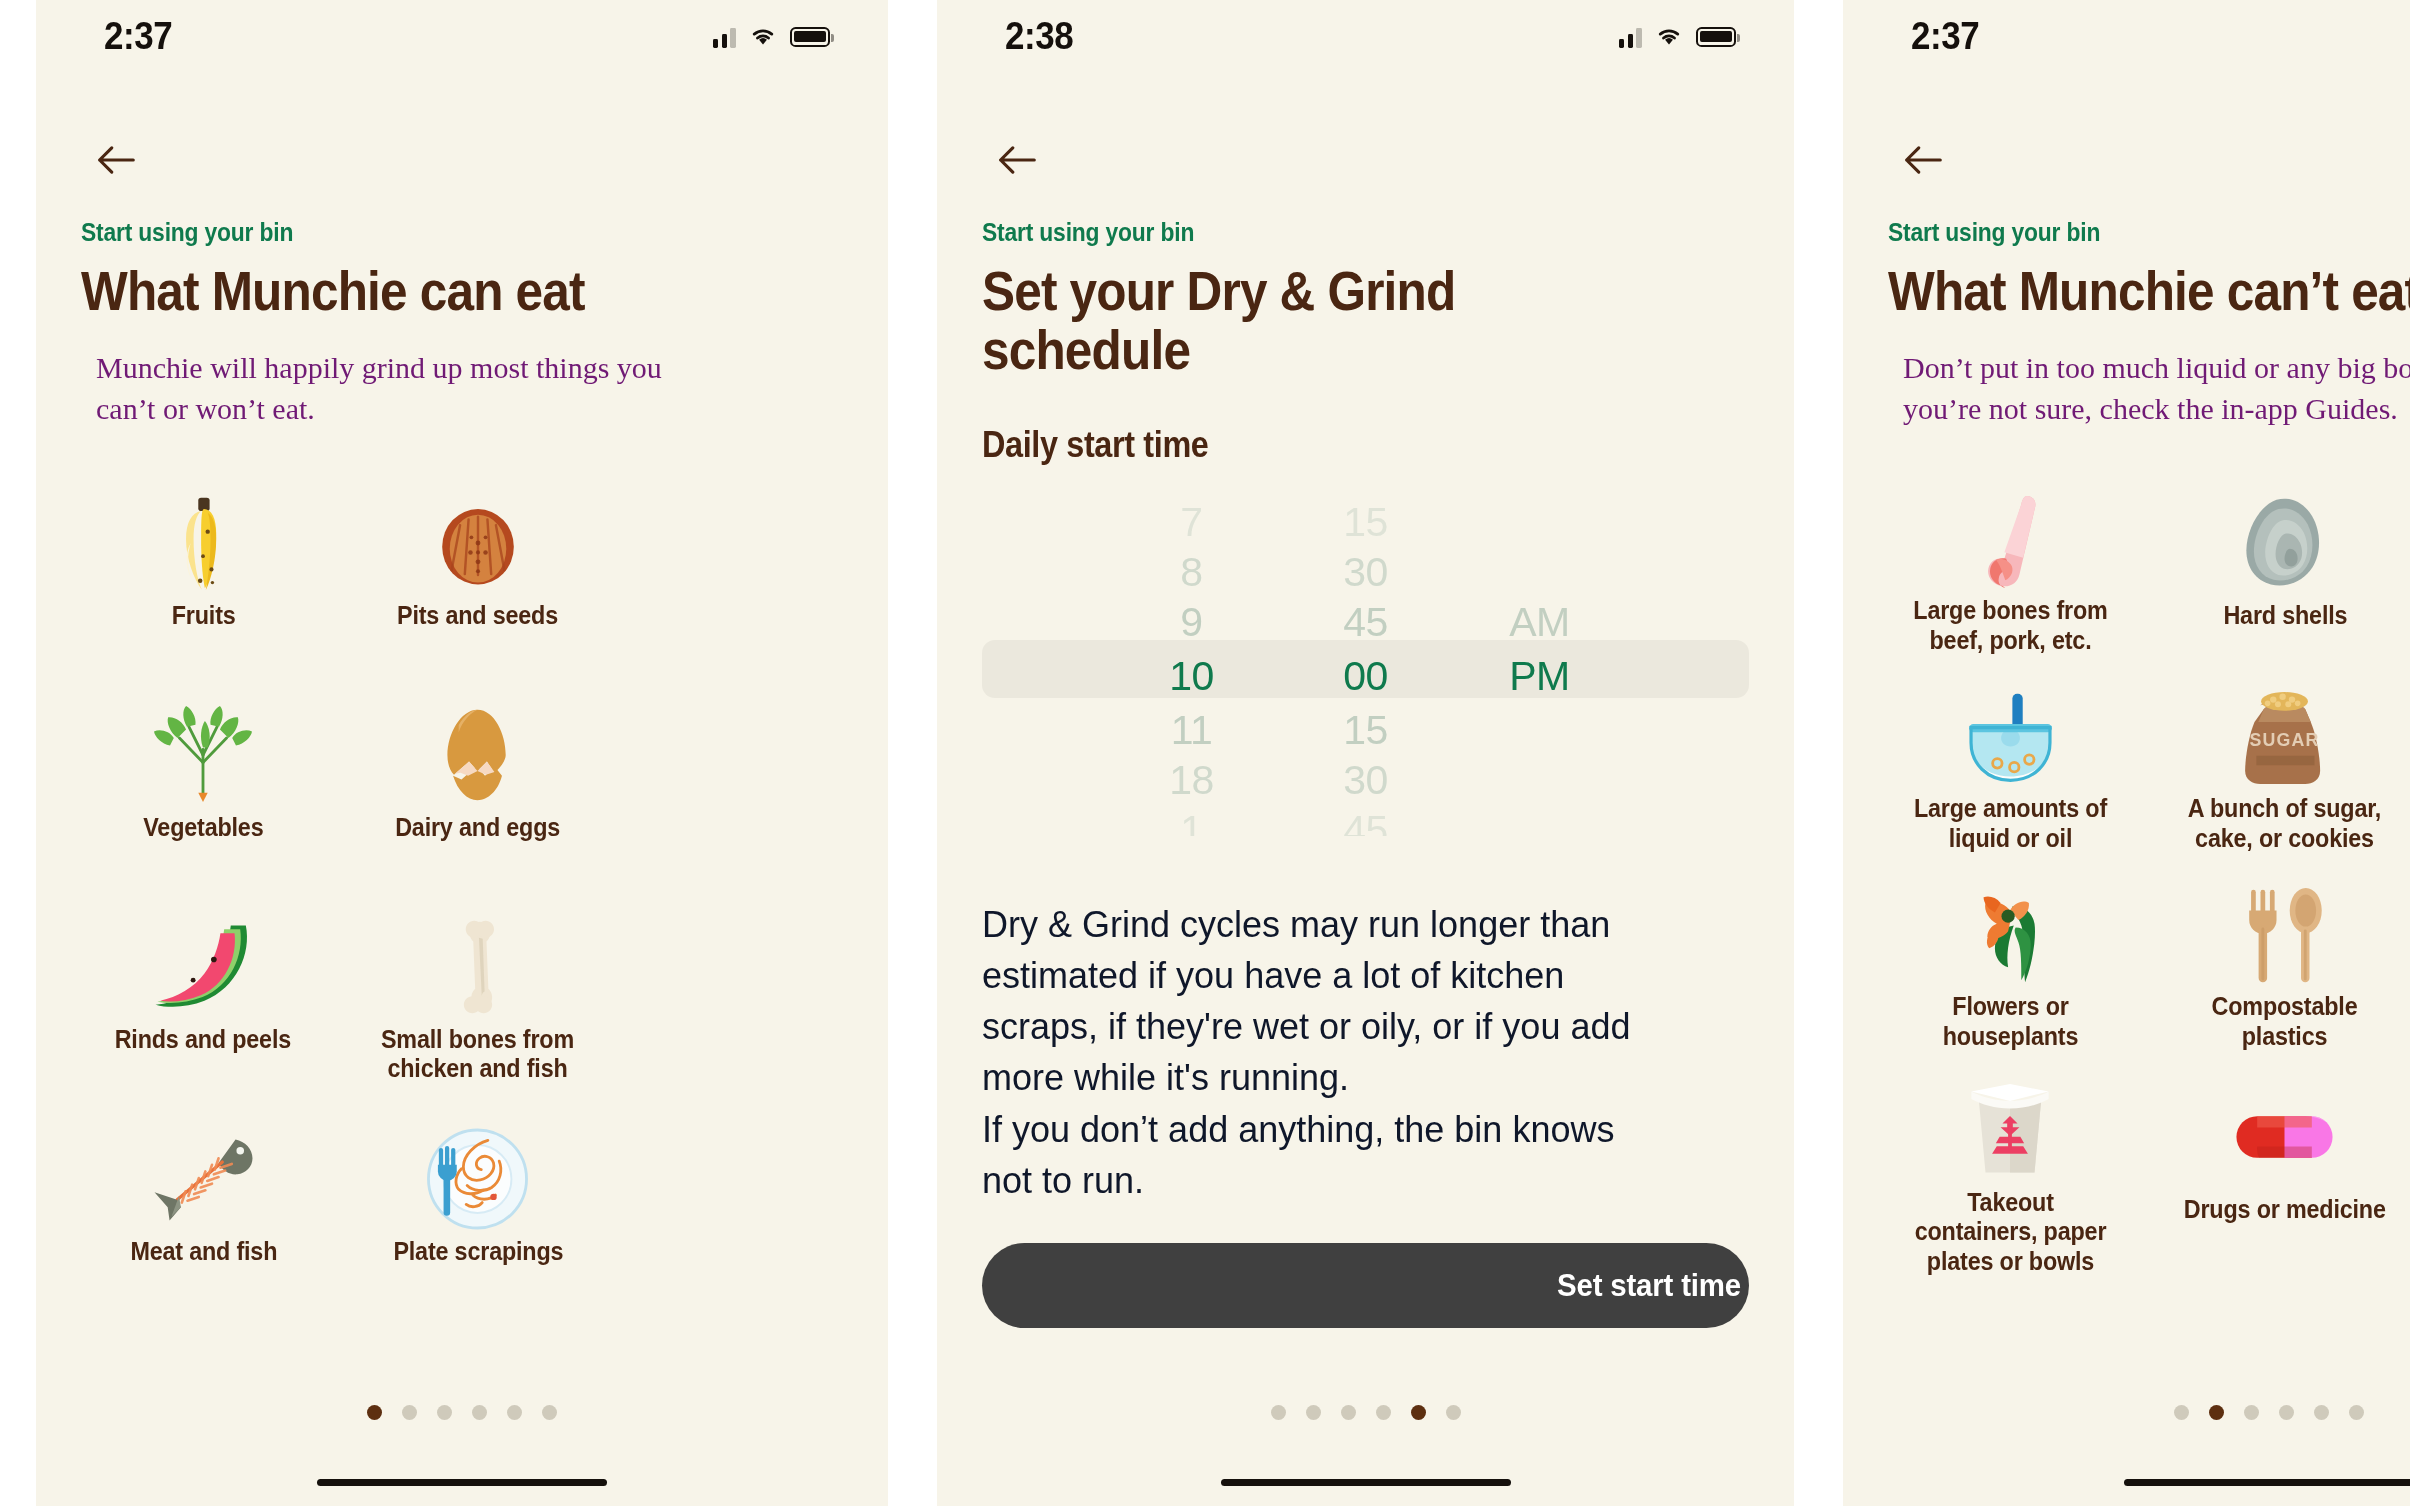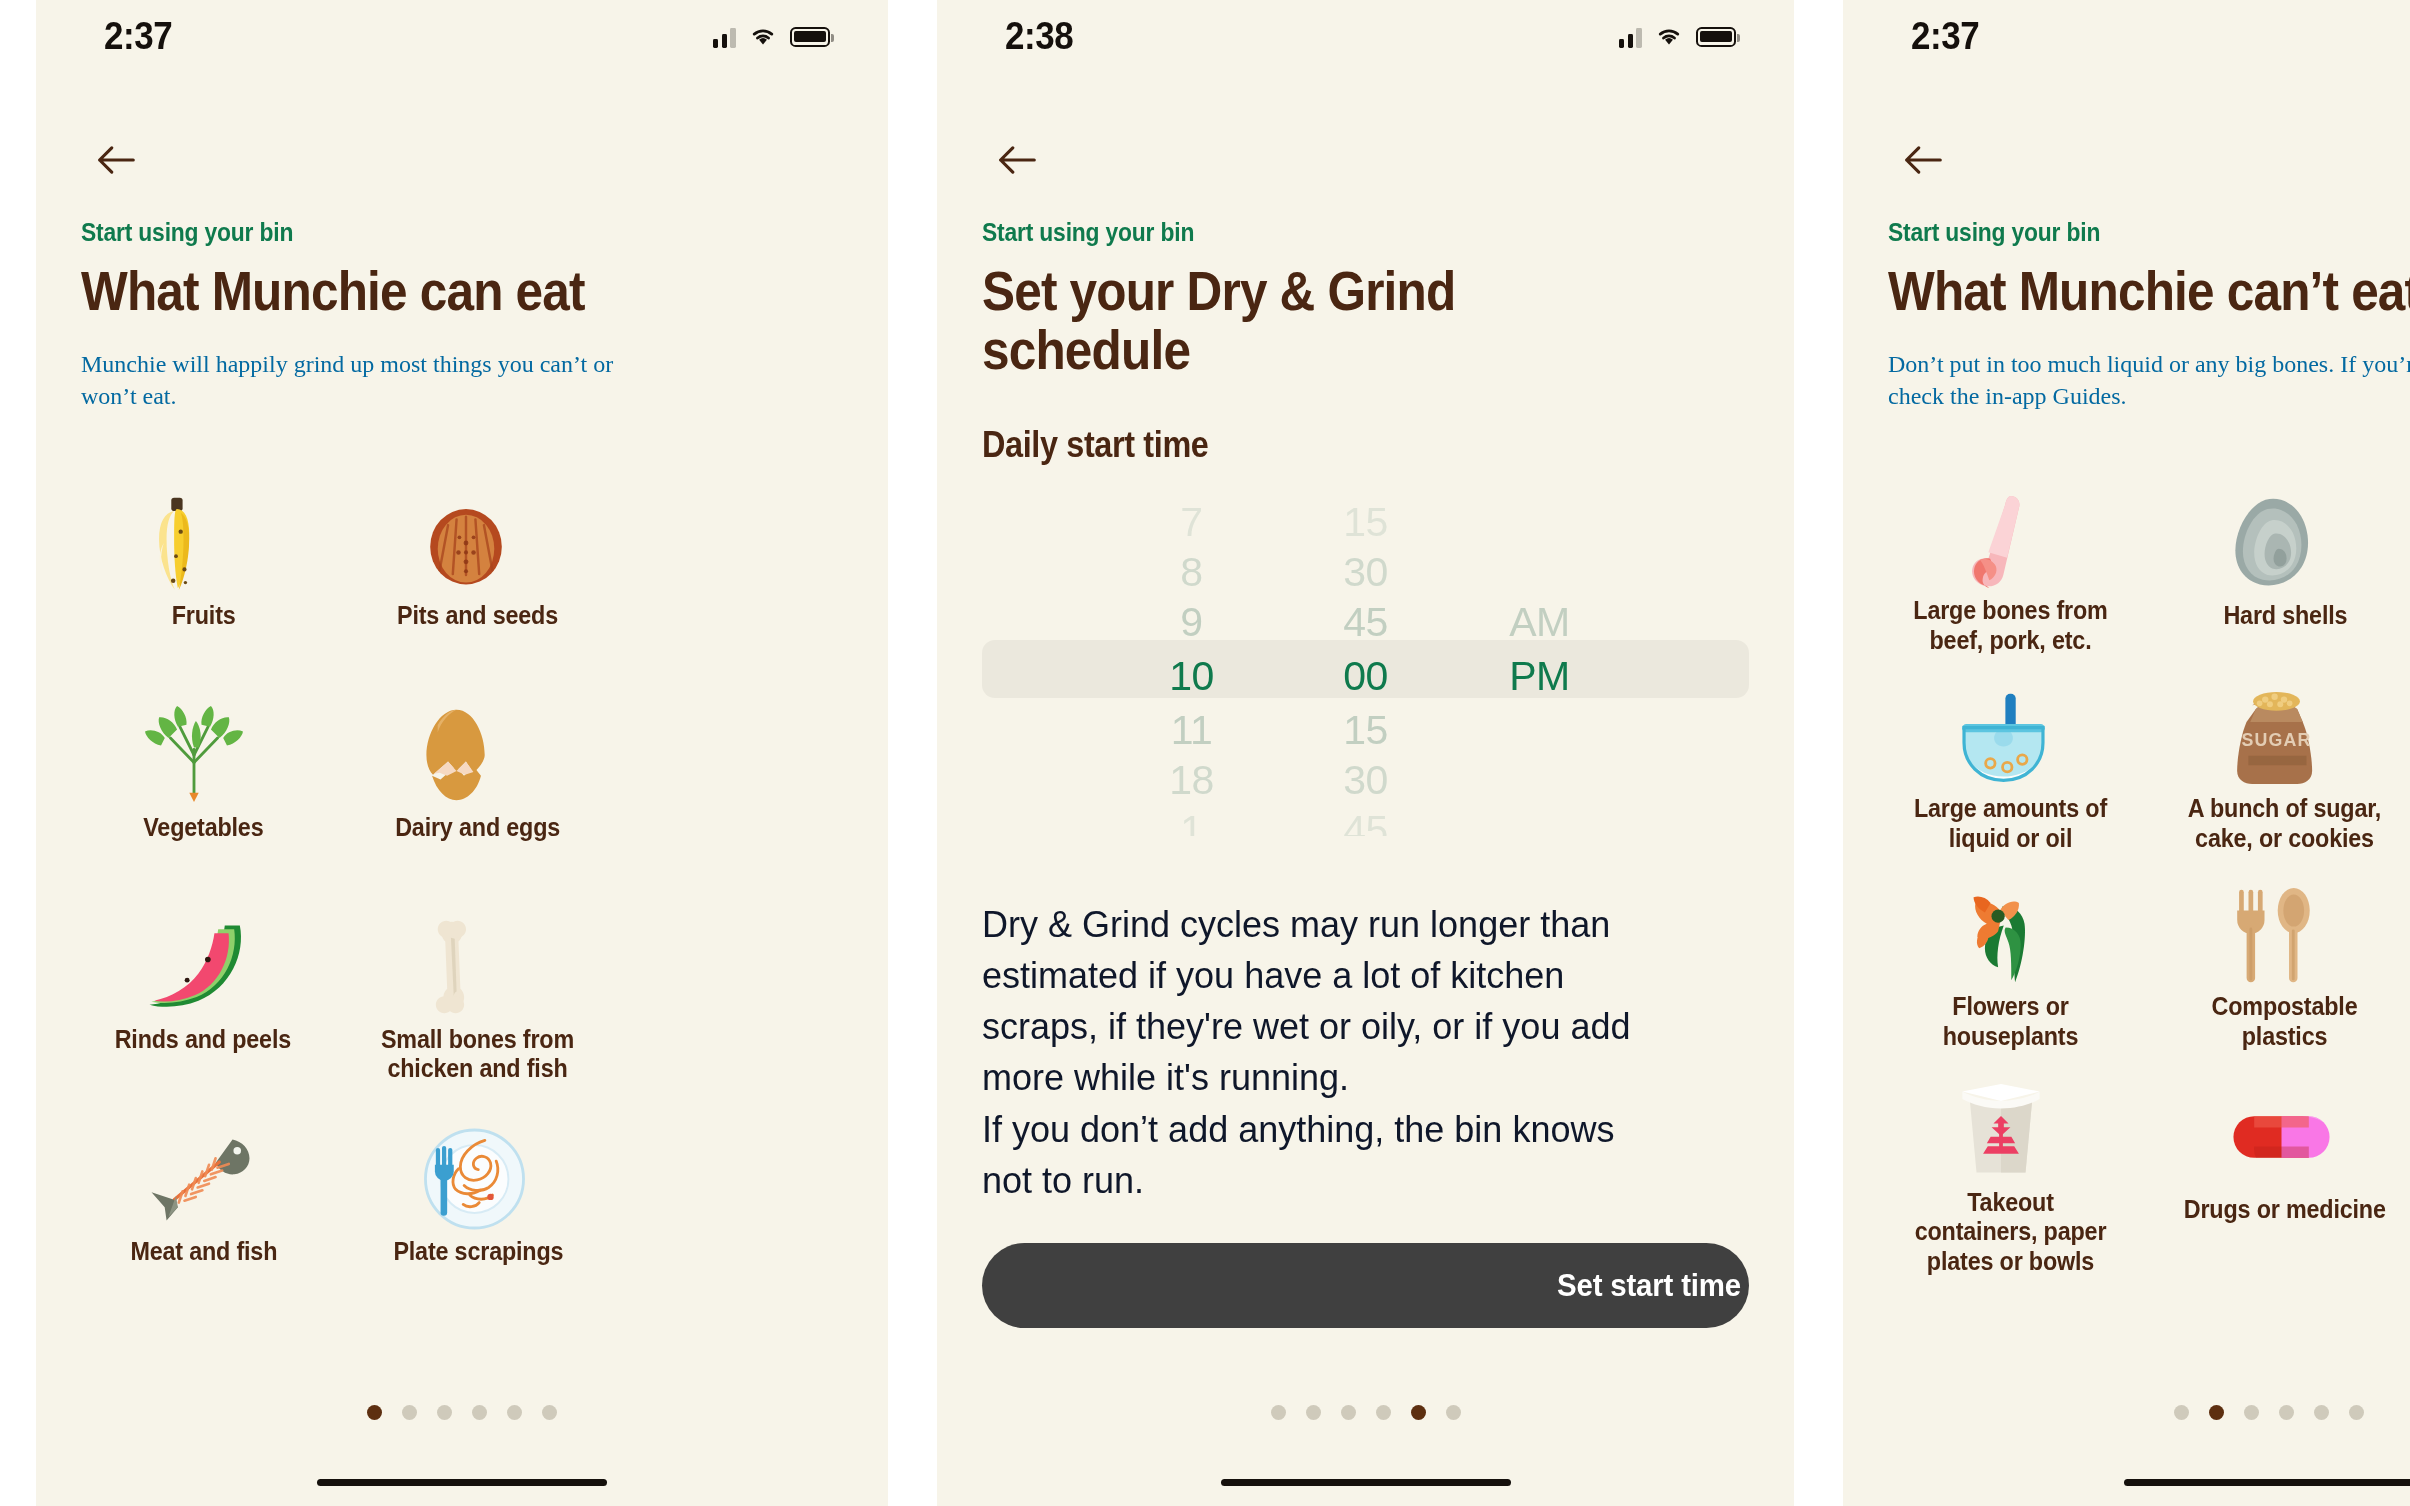--- a/index.html
+++ b/index.html
@@ -110,26 +110,26 @@
     font-size: 55px;
     line-height: 1.08;
     color: #4a2612;
     letter-spacing: -0.9px;
     transform: scaleX(0.9);
     transform-origin: left top;
   }
 
   .lede {
     position: absolute;
-    left: 45px;
+    left: 60px;
     width: 640px;
     font-family: "Liberation Serif", serif;
-    font-size: 24px;
+    font-size: 30px;
     line-height: 1.35;
-    color: #0369a1;
+    color: #701a75;
   }
   .p1 .lede { top: 348px; width: 584px; }
   .p3 .lede { top: 348px; width: 640px; }
 
   
   .grid {
     position: absolute;
     left: 38px; right: 38px;
     display: flex;
     flex-wrap: wrap;
@@ -144,21 +144,21 @@
     flex-direction: column;
     align-items: center;
     margin-bottom: 17px;
   }
   .p1 .cell { height: 179px; }
   .p3 .cell { height: 165px; }
 
   .cell .art {
     height: 105px;
     width: 122px;
-    display: flex; align-items: center; justify-content: flex-start;
+    display: flex; align-items: center; justify-content: center;
     margin-bottom: 5.6px;
   }
   .cell .cap {
     font-weight: 700;
     font-size: 25.4px;
     line-height: 1.16;
     color: #4a2612;
     text-align: center;
     letter-spacing: -0.2px;
     transform: scaleX(0.92);

